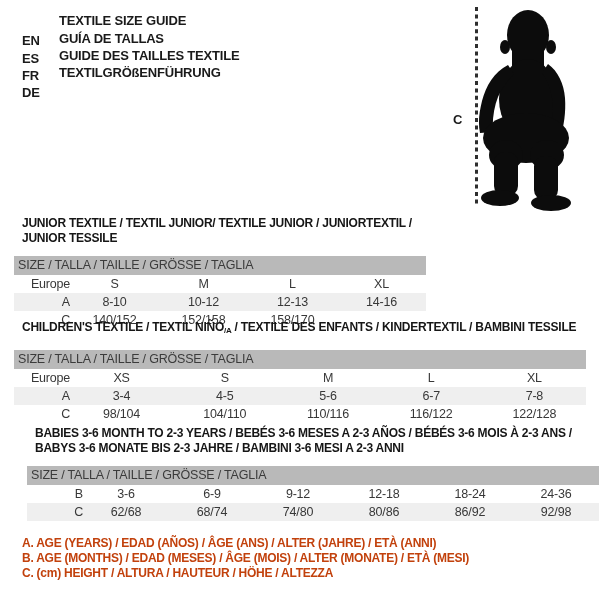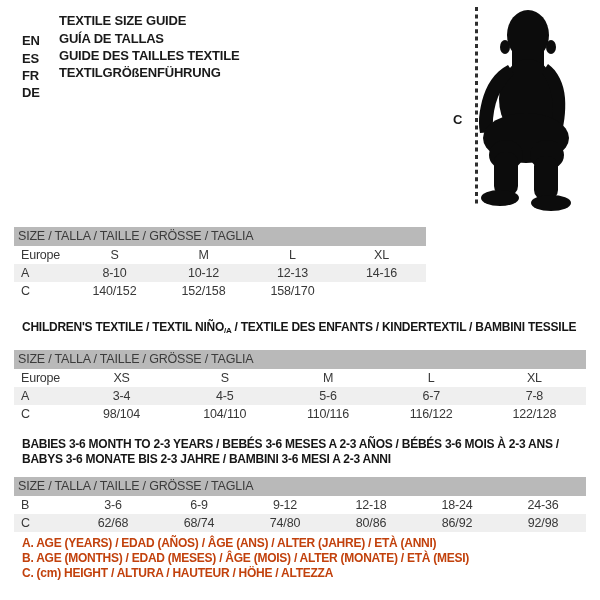--- a/index.html
+++ b/index.html
@@ -15,27 +15,27 @@
   .lang-row { display:flex; height:17.4px; align-items:center; font-weight:bold; font-size:13px; letter-spacing:-0.2px; }
   .lang-code { width:37px;margin-top:40px; }
 
   
   .figure-svg { position:absolute; left:440px; top:2px; }
 
   
   .size-table { position:absolute; left:14px; }
   .t0 { top:216px; width:412px; }
   .t1 { top:320px; width:572px; }
-  .t2 { top:437px; width:572px; }
+  .t2 { top:426px; width:572px;margin-left:13px; }
   .table-title { margin-left:8px; font-weight:bold; font-size:12px; letter-spacing:-0.25px; line-height:14.5px; color:#161616; }
   .title-sub { font-size:8px; vertical-align:-2px; font-weight:bold; }
   .size-bar { margin-top:11px; height:19px; line-height:19px; background:var(--bar_bg,#b9b9b9); padding-left:4px; font-size:12.5px; color:#3b3b3b; letter-spacing:-0.2px; }
   .size-row { display:grid; height:18px; line-height:18px; font-size:12.5px; color:#383838; letter-spacing:-0.2px; }
   .size-row.shaded { background:var(--row_shaded_bg,#efefef); }
-  .row-label { padding-left:7px; text-align:left; }
+  .row-label { padding-left:7px; text-align:right; }
   .size-cell { text-align:center; }
 
   
   .legend { position:absolute; left:22px; top:536px; font-weight:bold; font-size:12px; line-height:15px; letter-spacing:-0.25px; color:#c2410c; }
 </style>
 </head>
 <body>
 
 <div class="page">
 
@@ -73,20 +73,23 @@
       <ellipse cx="66" cy="153" rx="17" ry="15"></ellipse>
       <ellipse cx="107" cy="153" rx="17" ry="15"></ellipse>
       <rect x="54" y="150" width="24" height="44" rx="10"></rect>
       <rect x="94" y="154" width="24" height="44" rx="10"></rect>
       <ellipse cx="60" cy="196" rx="19" ry="8"></ellipse>
       <ellipse cx="111" cy="201" rx="20" ry="8"></ellipse>
     </g>
   </svg>
 
   <section class="size-table t0">
+    <div class="table-title">
+        <div class="title-line"><span>JUNIOR TEXTILE / TEXTIL JUNIOR/ TEXTILE JUNIOR / JUNIORTEXTIL / JUNIOR TESSILE</span></div>
+      </div>
     <div class="size-bar">SIZE / TALLA / TAILLE / GRÖSSE / TAGLIA</div>
     <div class="table-rows">
         <div class="size-row" style="grid-template-columns: 56px repeat(4, 1fr);">
           <span class="row-label">Europe</span>
           <span class="size-cell">S</span>
           <span class="size-cell">M</span>
           <span class="size-cell">L</span>
           <span class="size-cell">XL</span>
         </div>
         <div class="size-row shaded" style="grid-template-columns: 56px repeat(4, 1fr);">

